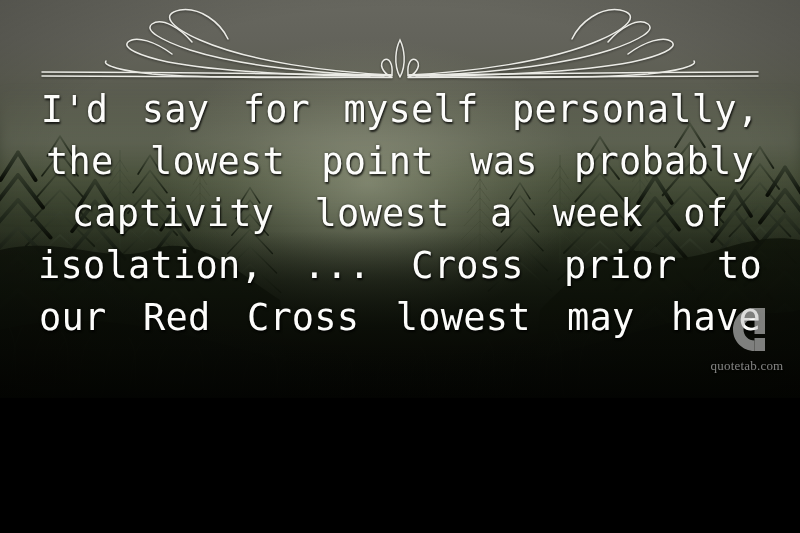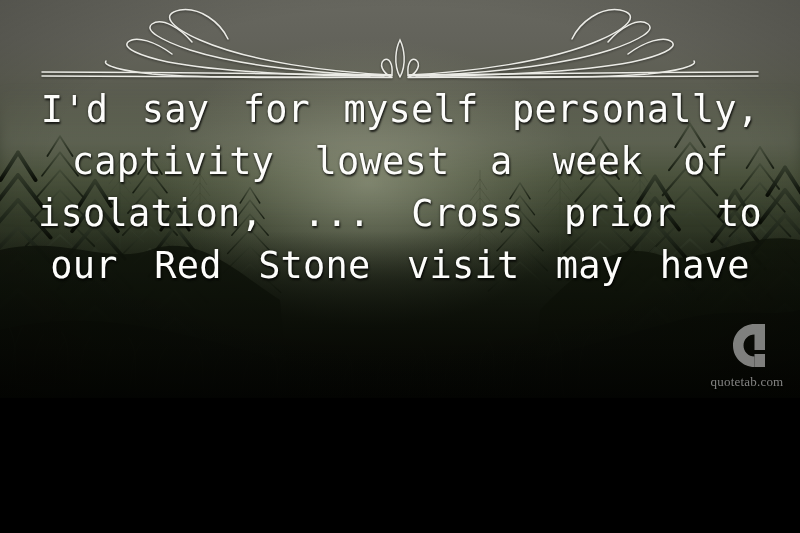--- a/index.html
+++ b/index.html
@@ -89,21 +89,21 @@
     font-family:"Liberation Serif","DejaVu Serif",serif;
     font-size:32px;
     font-variant:small-caps;
     letter-spacing:1.5px;
     color:#eab308;
     text-shadow:1px 2px 3px rgba(0,0,0,.8);
   }
 
   
   .watermark{
-    position:absolute;right:10px;bottom:8px;
+    position:absolute;right:10px;bottom:24px;
     width:86px;
     display:flex;flex-direction:column;align-items:center;
     opacity:.62;
   }
   .wm-mark{width:52px;height:52px;display:block;}
   .wm-text{
     margin-top:2px;
     font-family:"Liberation Serif","DejaVu Serif",serif;
     font-size:13px;
     color:#cfcfcf;
@@ -235,23 +235,24 @@
 
         <path d="M360,71 C353,58 356,42 360,34 C364,42 367,58 360,71"></path>
         <path d="M351,71 C342,66 339,58 344,54 C349,51 353,58 352,68"></path>
         <path d="M369,71 C378,66 381,58 376,54 C371,51 367,58 368,68"></path>
       </g>
     </svg>
   </div>
 
   <div class="quote">
     <span class="ln l1">I'd say for myself personally,</span>
+    <span class="ln l2">the lowest point was probably</span>
     <span class="ln l4">captivity lowest a week of</span>
     <span class="ln l5">isolation, ... Cross prior to</span>
-    <span class="ln l6">our Red Stone visit may have</span>
+    <span class="ln l6">our Red Cross lowest may have</span>
   </div>
 
   <div class="author">I. Stone</div>
 
   <div class="watermark">
     <svg class="wm-mark" viewBox="0 0 52 52">
       <path d="M33.5,4 C21.6,4 12,13.6 12,25.5 C12,37.4 21.6,47 33.5,47 L33.5,36.5 C27.4,36.5 22.5,31.6 22.5,25.5 C22.5,19.4 27.4,14.5 33.5,14.5 C36.2,14.5 38.7,15.5 40.6,17.1 L40.6,4.9 C38.4,4.3 36,4 33.5,4 Z" fill="#c9c9c9"></path>
       <rect x="33.5" y="4" width="10.5" height="26" fill="#c9c9c9"></rect>
       <rect x="33.5" y="34" width="10.5" height="13" fill="#c9c9c9"></rect>
     </svg>

